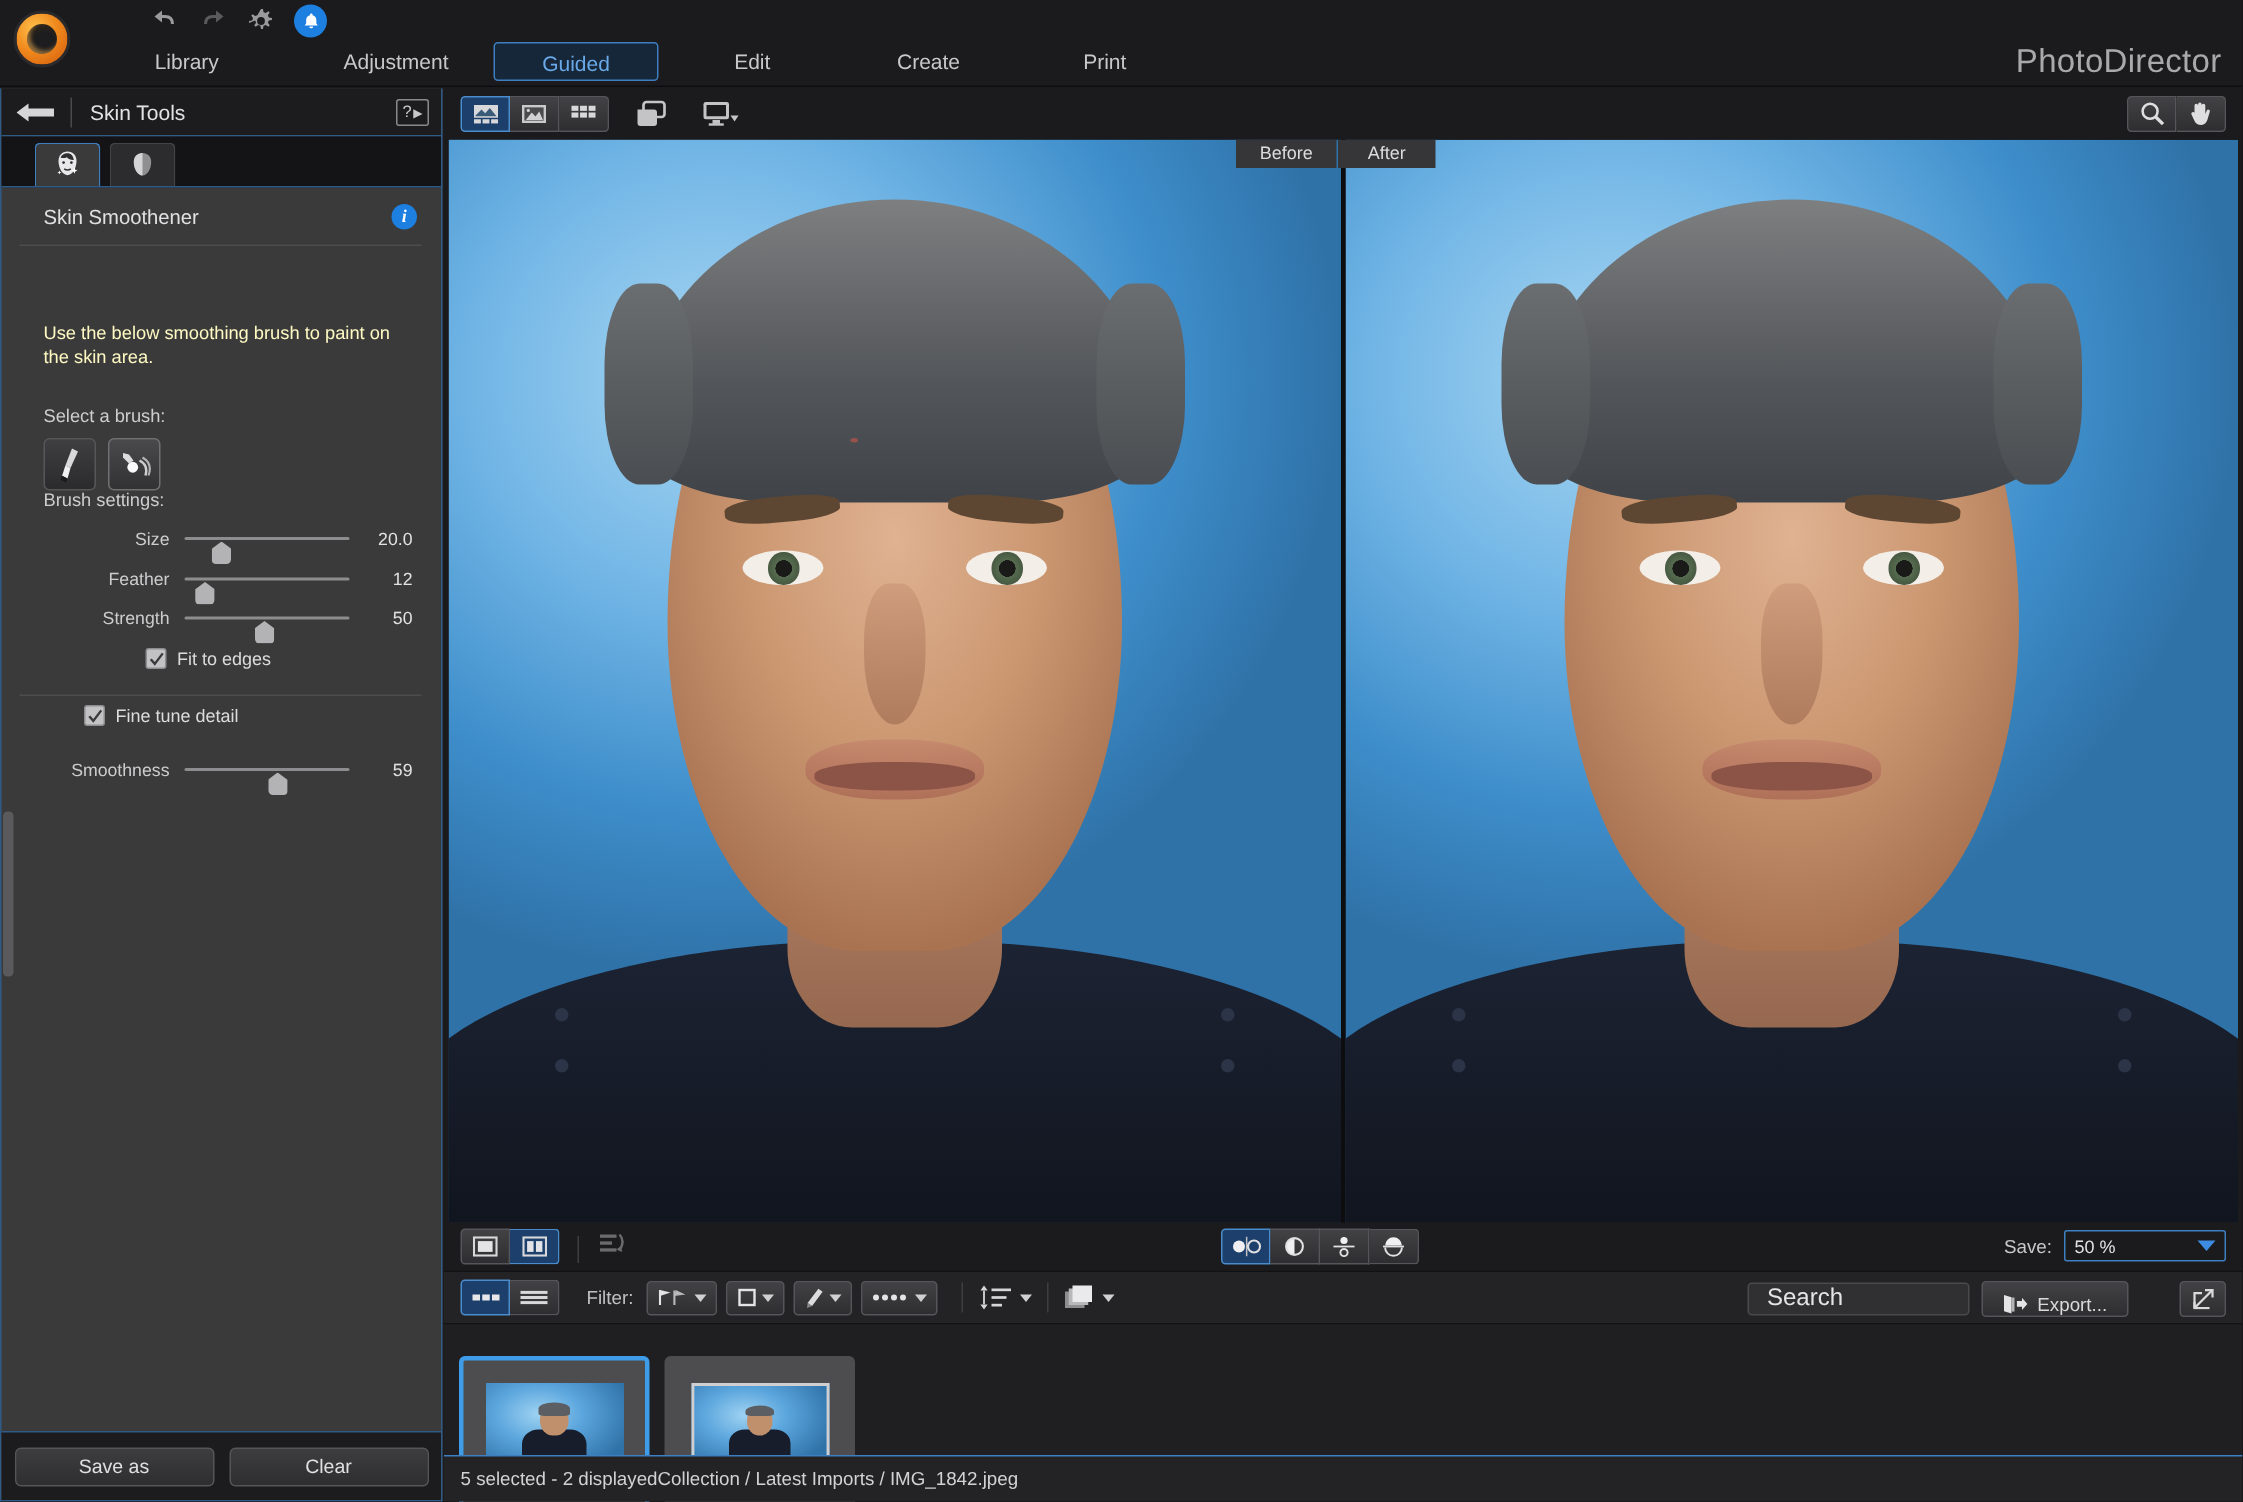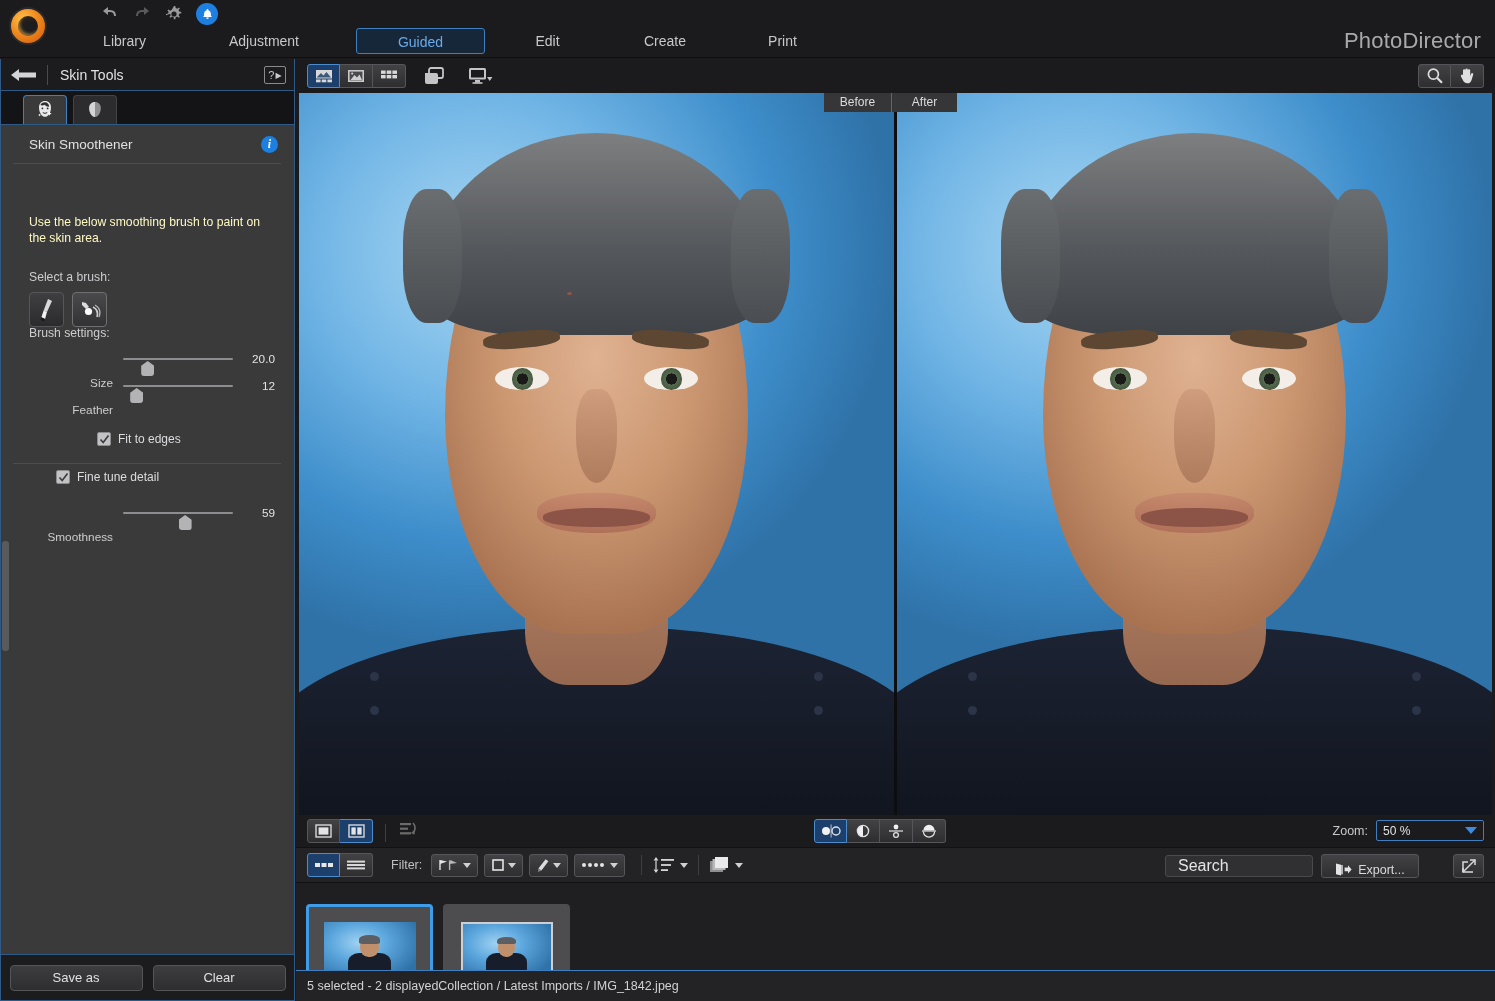--- a/index.html
+++ b/index.html
@@ -40,21 +40,21 @@
   .tabs {
     position: absolute; left: 60px; top: 26px; width: 1230px; height: 30px;
     display: flex; align-items: center;
   }
   .tab {
     height: 26px; line-height: 26px; text-align: center; font-size: 14px;
     color: #c8c8ca; cursor: default;
   }
   .tab.t0 { width: 105px; margin-left: 12px; }
   .tab.t1 { width: 130px; margin-left: 22px; }
-  .tab.t2 { width: 129px; margin-left: 27px; border: 1px solid #3e7fc1; border-radius: 3px; background: #17273a; color: #69a9e8; }
+  .tab.t2 { width: 110px; margin-left: 0; border: 1px solid #3e7fc1; border-radius: 3px; background: #17273a; color: #69a9e8; }
   .tab.t3 { width: 105px; margin-left: 10px; }
   .tab.t4 { width: 110px; margin-left: 10px; }
   .tab.t5 { width: 105px; margin-left: 10px; }
 
   .brand {
     position: absolute; right: 14px; top: 28px; font-size: 22px;
     color: #a9a9ab; letter-spacing: .2px; font-weight: 300;
   }
   .topbar-sep { position: absolute; left: 0; top: 57px; width: 1495px; height: 1px; background: #0e0e10; }
 
@@ -113,21 +113,21 @@
     background: linear-gradient(#3f3f41, #2b2b2d); border: 1px solid #565658;
     display: flex; align-items: center; justify-content: center;
   }
   .brush-btn.sel { background: linear-gradient(#4a4a4c, #323234); border-color: #707072; }
 
   .lbl-settings { position: absolute; left: 28px; top: 201px; font-size: 12.2px; color: #cdcdcf; }
 
   .slider-row { position: absolute; left: 0; width: 293px; height: 22px; }
   .slider-label {
     position: absolute; left: 0; width: 112px; text-align: right;
-    font-size: 11.8px; color: #cdcdcf; line-height: 22px; margin-top: 24px;
+    font-size: 11.8px; color: #cdcdcf; line-height: 22px;
   }
   .track {
     position: absolute; left: 122px; top: 10px; width: 110px; height: 2px;
     background: #8d8d8f; border-radius: 1px;
   }
   .knob {
     position: absolute; top: 3px; width: 13px; height: 15px; margin-left: -6px;
     background: #b3b3b5; border-radius: 2px 2px 3px 3px;
     clip-path: polygon(50% 0%, 100% 32%, 100% 100%, 0% 100%, 0% 32%);
   }
@@ -462,20 +462,27 @@
       </div>
 
       <div class="slider-row" style="top:250px">
         <div class="slider-label">Feather</div>
         <div class="track">
           <div class="knob" style="left:12%"></div>
         </div>
         <div class="slider-val">12</div>
       </div>
 
+      <div class="slider-row" style="top:276px">
+        <div class="slider-label">Strength</div>
+        <div class="track">
+          <div class="knob" style="left:48%"></div>
+        </div>
+        <div class="slider-val">50</div>
+      </div>
 
       <div class="check-row" style="left:96px; top:307px">
         <div class="checkbox">
           <svg width="11" height="11" viewBox="0 0 11 11">
               <path d="M1.5 5.5 L4.2 8.6 L9.5 1.6" stroke="#3a3a3c" stroke-width="1.6" fill="none"></path>
             </svg>
         </div>
         <div class="check-lbl">Fit to edges</div>
       </div>
 
@@ -674,21 +681,21 @@
             <svg width="18" height="16" viewBox="0 0 18 16">
                 <path fill="#f0f0f2" d="M3.4 7.4 A5.6 5.6 0 0 1 14.6 7.4z"></path>
                 <rect x="2" y="7.4" width="14" height="1.2" fill="#e0e0e2"></rect>
                 <path d="M3.4 8.6 A5.6 5.6 0 0 0 14.6 8.6" fill="none" stroke="#e0e0e2" stroke-width="1.3"></path>
               </svg>
           </div>
         </div>
       </div>
 
       <div class="zoom-wrap">
-        <div class="zoom-lbl">Zoom:</div>
+        <div class="zoom-lbl">Save:</div>
         <div class="zoom-sel">
           <span>50 %</span>
           <span class="caret"></span>
         </div>
       </div>
     </div>
 
     <div class="filterbar">
       <div class="btn-group">
         <div class="tb-btn active">

